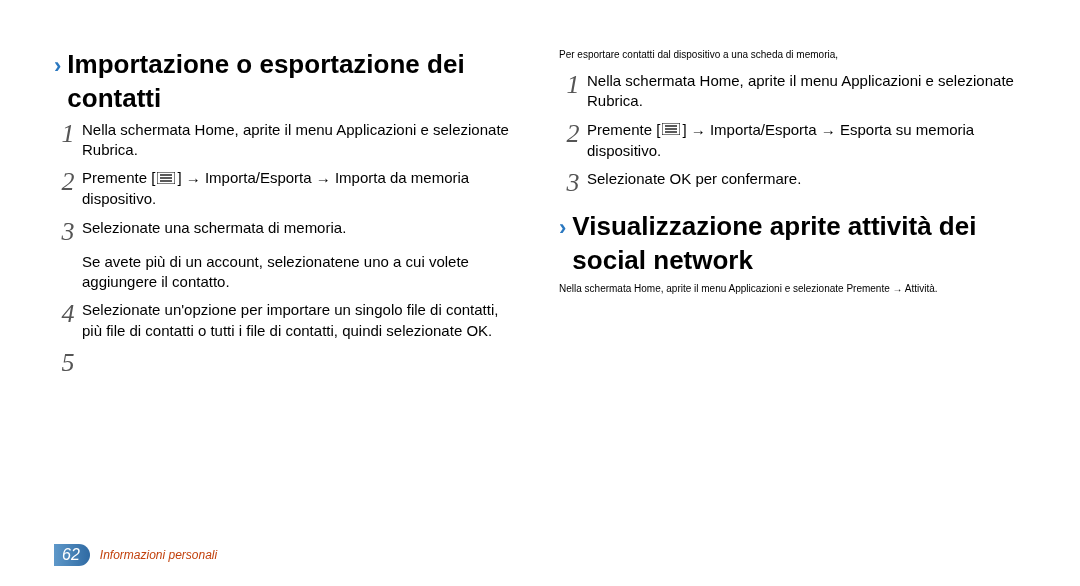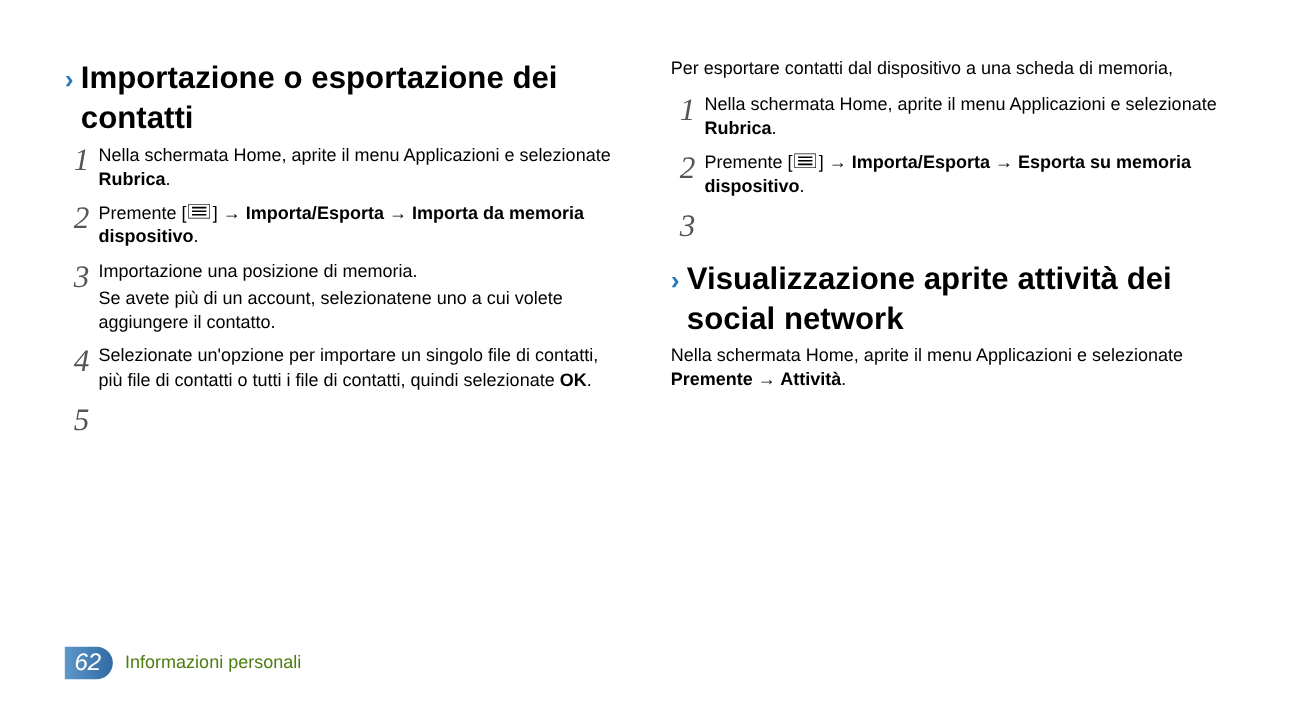--- a/index.html
+++ b/index.html
@@ -35,21 +35,21 @@
     font-weight: bold;
     margin-right: 6px;
     line-height: 1;
   }
   .sh-text {
     font-size: 26px;
     font-weight: bold;
     line-height: 1.3;
   }
   .intro {
-    font-size: 15px;
+    font-size: 10px;
     line-height: 1.3;
     margin-bottom: 10px;
   }
   .steps {
     list-style: none;
   }
   .step {
     display: flex;
     margin-bottom: 8px;
   }
@@ -63,50 +63,51 @@
     text-align: center;
     line-height: 1;
     padding-top: 1px;
   }
   .step-body {
     font-size: 15px;
     line-height: 1.35;
   }
   .step-body .sub {
     display: block;
-    margin-top: 2px;
+    margin-top: 14px;
   }
   .bold {
-    font-weight: bold;
+    font-weight: normal;
   }
   .menu-icon {
     display: inline-block;
     vertical-align: middle;
     margin: 0 2px;
   }
   .footer {
     position: absolute;
     bottom: 20px;
     left: 54px;
     display: flex;
     align-items: center;
     gap: 10px;
   }
   .page-num {
     background: linear-gradient(to right, #5e98c9 0%, #2f6aa3 100%);
     color: #fff;
     font-style: italic;
-    font-size: 20px;
+    font-size: 16px;
     padding: 2px 10px 2px 8px;
     border-top-right-radius: 14px;
     border-bottom-right-radius: 14px;
   }
   .footer-text {
-    font-size: 15px;
-    color: #4d7c0f;
+    font-style: italic;
+    font-size: 12px;
+    color: #c2410c;
   }
 </style>
 </head>
 <body>
 
 <div class="page">
   <div class="col">
     <div class="section-heading">
       <span class="chev">›</span>
       <span class="sh-text">Importazione o esportazione dei contatti</span>
@@ -125,21 +126,21 @@
                 <rect x="0" y="0" width="18" height="12" fill="none" stroke="#000" stroke-width="1"></rect>
                 <line x1="3" y1="3" x2="15" y2="3" stroke="#000" stroke-width="1.3"></line>
                 <line x1="3" y1="6" x2="15" y2="6" stroke="#000" stroke-width="1.3"></line>
                 <line x1="3" y1="9" x2="15" y2="9" stroke="#000" stroke-width="1.3"></line>
               </svg></span><span>] → </span><span class="bold">Importa/Esporta → Importa da memoria dispositivo</span><span>.</span>
         </span>
       </li>
       <li class="step">
         <span class="step-num">3</span>
         <span class="step-body">
-          <span>Importazione una posizione di memoria.</span>
+          <span>Selezionate una schermata di memoria.</span>
           <span class="sub">Se avete più di un account, selezionatene uno a cui volete aggiungere il contatto.</span>
         </span>
       </li>
       <li class="step">
         <span class="step-num">4</span>
         <span class="step-body">
           <span>Selezionate un'opzione per importare un singolo file di contatti, più file di contatti o tutti i file di contatti, quindi selezionate </span><span class="bold">OK</span><span>.</span>
         </span>
       </li>
       <li class="step">
@@ -163,20 +164,23 @@
           <span>Premente [</span><span class="menu-icon"><svg width="18" height="12" viewBox="0 0 18 12">
                 <rect x="0" y="0" width="18" height="12" fill="none" stroke="#000" stroke-width="1"></rect>
                 <line x1="3" y1="3" x2="15" y2="3" stroke="#000" stroke-width="1.3"></line>
                 <line x1="3" y1="6" x2="15" y2="6" stroke="#000" stroke-width="1.3"></line>
                 <line x1="3" y1="9" x2="15" y2="9" stroke="#000" stroke-width="1.3"></line>
               </svg></span><span>] → </span><span class="bold">Importa/Esporta → Esporta su memoria dispositivo</span><span>.</span>
         </span>
       </li>
       <li class="step">
         <span class="step-num">3</span>
+        <span class="step-body">
+          <span>Selezionate </span><span class="bold">OK</span><span> per confermare.</span>
+        </span>
       </li>
     </ol>
 
     <div class="section-heading" style="margin-top:14px;">
       <span class="chev">›</span>
       <span class="sh-text">Visualizzazione aprite attività dei social network</span>
     </div>
     <p class="intro">
       <span>Nella schermata Home, aprite il menu Applicazioni e selezionate </span><span class="bold">Premente → Attività</span><span>.</span>
     </p>

